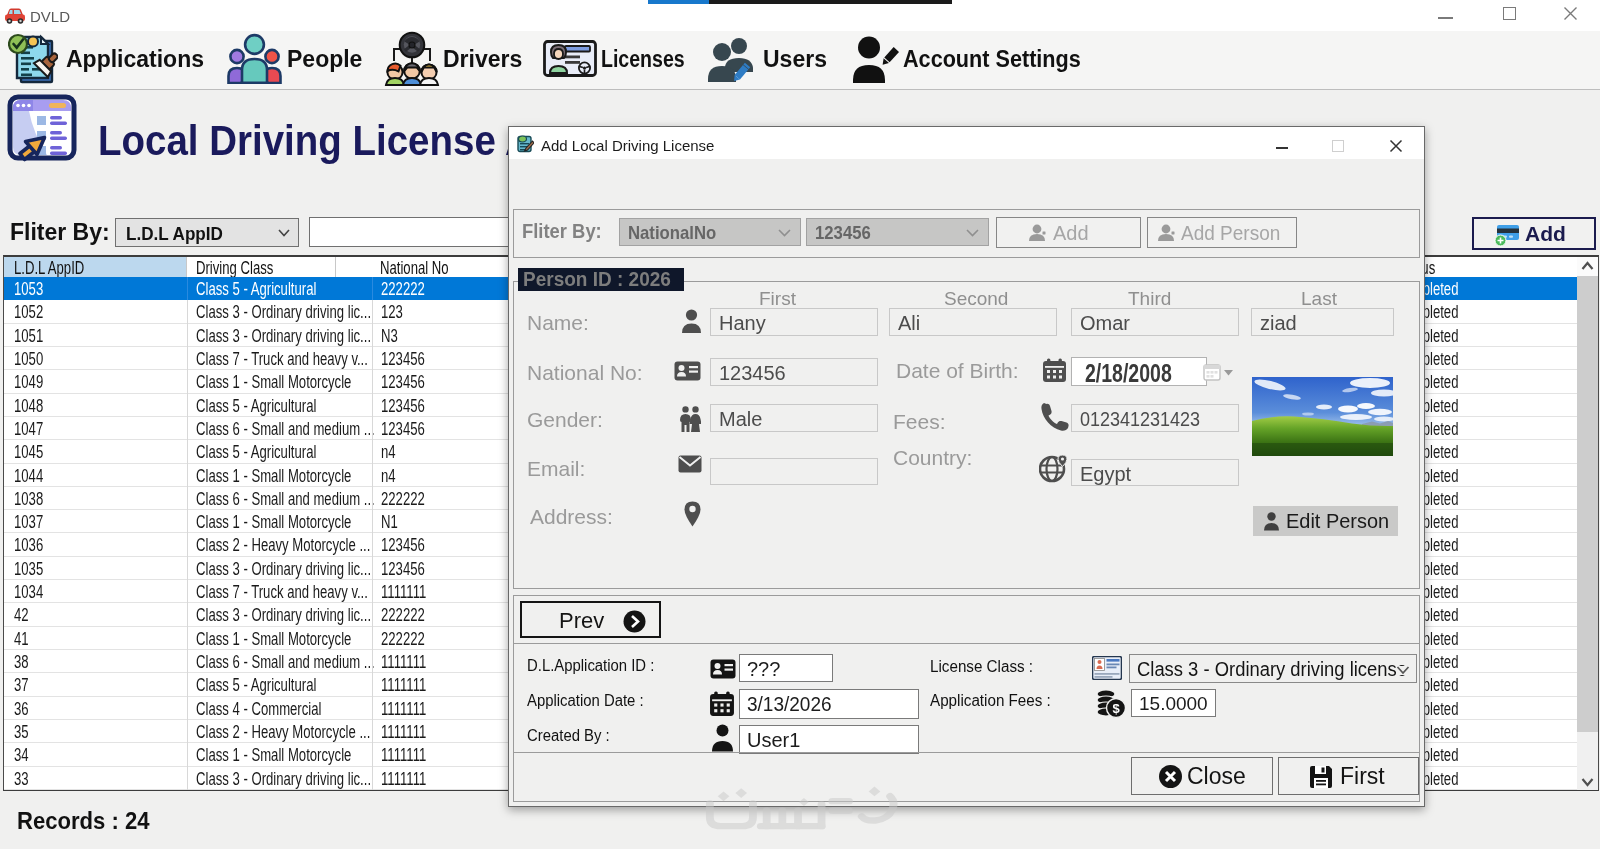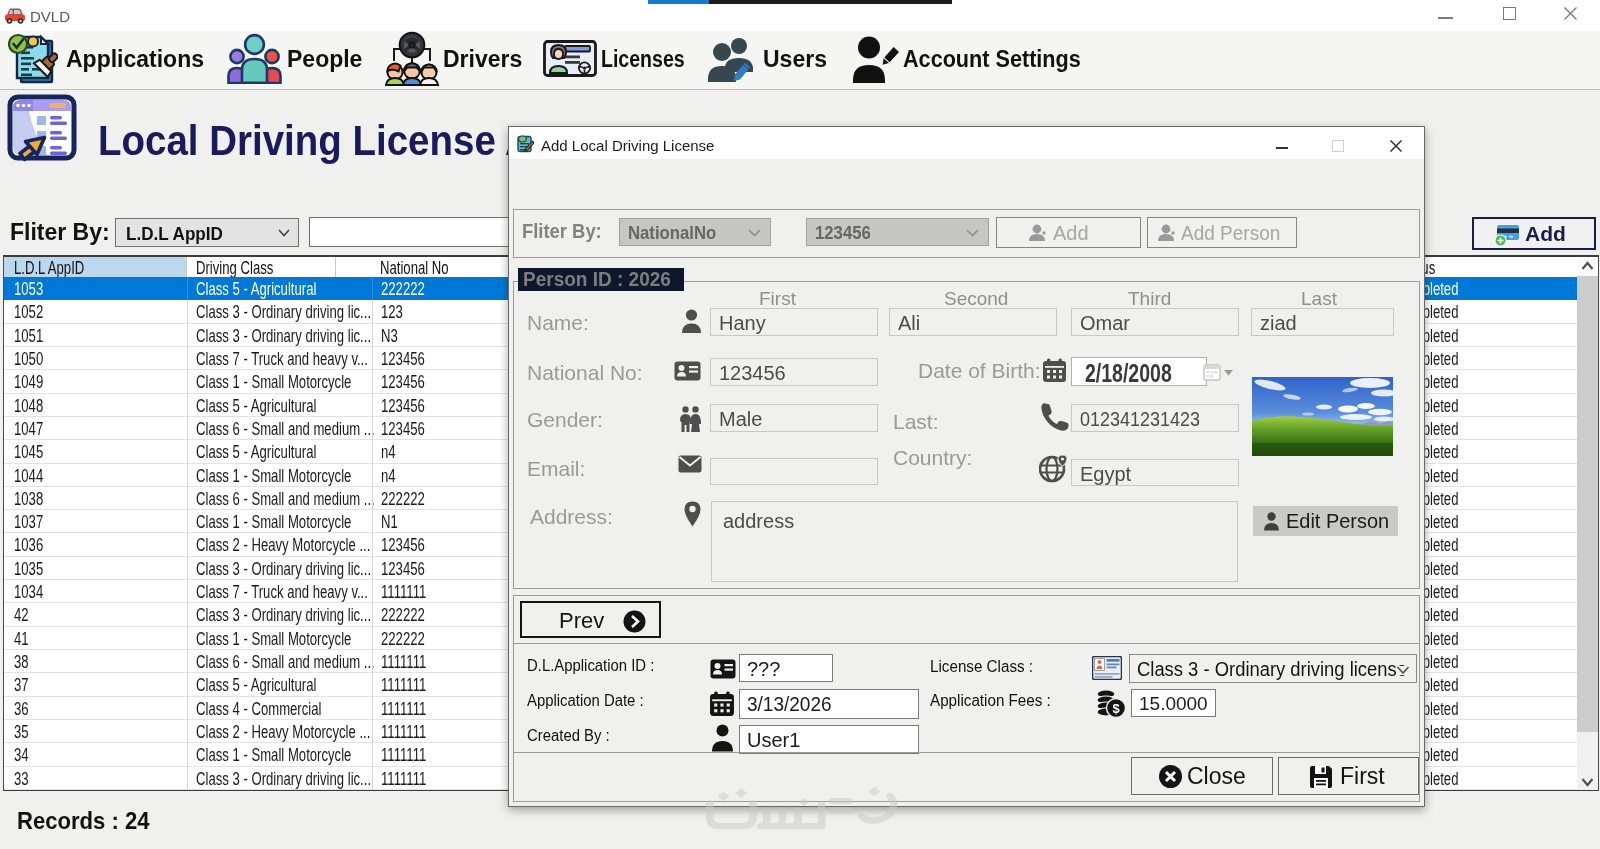--- a/index.html
+++ b/index.html
@@ -405,21 +405,21 @@
 <div class="abs" style="left:541px;top:137px;font-size:15px;color:#1c1c1c">Add Local Driving License</div>
 <div class="abs" style="left:1276px;top:147px;width:12px;height:2px;background:#333"></div>
 <div class="abs" style="left:1332px;top:140px;width:12px;height:12px;border:1.5px solid #cfcfcf"></div>
 <svg class="abs" style="left:1389px;top:139px" width="14" height="14" viewBox="0 0 14 14">
       <path d="M1.5 1.5 L12.5 12.5 M12.5 1.5 L1.5 12.5" stroke="#333" stroke-width="1.5"></path>
     </svg>
 
 
 <div class="gb" style="left:513px;top:209px;width:907px;height:49px"></div>
 <div class="abs" style="left:522px;top:220px;font-size:20px;font-weight:bold;color:#828282;transform:scaleX(0.92);transform-origin:0 0">Fliter By:</div>
-<div class="abs" style="left:619px;top:218px;width:152px;height:28px;background:#c6c6c5;border:1px solid #a2a2a2">
+<div class="abs" style="left:619px;top:218px;width:182px;height:28px;background:#c6c6c5;border:1px solid #a2a2a2">
   <span class="sx" style="position:absolute;left:8px;top:3px;font-size:19px;font-weight:bold;color:#666;transform:scaleX(0.88)">NationalNo</span>
   <svg style="position:absolute;right:9px;top:10px" width="13" height="8" viewBox="0 0 13 8">
         <path d="M1 1 L6.5 6.5 L12 1" fill="none" stroke="#8f8f8f" stroke-width="1.6"></path>
       </svg>
 </div>
 <div class="abs" style="left:806px;top:218px;width:183px;height:28px;background:#c6c6c5;border:1px solid #a2a2a2">
   <span class="sx" style="position:absolute;left:8px;top:3px;font-size:19px;font-weight:bold;color:#666;transform:scaleX(0.88)">123456</span>
   <svg style="position:absolute;right:9px;top:10px" width="13" height="8" viewBox="0 0 13 8">
         <path d="M1 1 L6.5 6.5 L12 1" fill="none" stroke="#8f8f8f" stroke-width="1.6"></path>
       </svg>
@@ -466,21 +466,21 @@
 
 <div class="glab" style="left:527px;top:361px">National No:</div>
 <svg class="abs" style="left:674px;top:361px" width="27" height="20" viewBox="0 0 27 20">
       <rect x="0.5" y="0.5" width="26" height="19" rx="3" fill="#4e4e4e"></rect>
       <circle cx="7.5" cy="7" r="3" fill="#f0f0ef"></circle>
       <path d="M3 15.5 q0-4.5 4.5-4.5 q4.5 0 4.5 4.5z" fill="#f0f0ef"></path>
       <rect x="15" y="5" width="9" height="2.2" fill="#f0f0ef"></rect>
       <rect x="15" y="9.5" width="9" height="2.2" fill="#f0f0ef"></rect>
     </svg>
 <div class="gfield" style="left:710px;top:358px;width:168px;height:28px">123456</div>
-<div class="glab" style="left:918px;top:359px">Date of Birth:</div>
+<div class="glab" style="left:896px;top:359px">Date of Birth:</div>
 <svg class="abs" style="left:1042px;top:358px" width="25" height="25" viewBox="0 0 25 25">
       <rect x="1" y="3" width="23" height="21" rx="3" fill="#4e4e4e"></rect>
       <rect x="5" y="0.5" width="3.4" height="6" rx="1.5" fill="#4e4e4e"></rect>
       <rect x="16.5" y="0.5" width="3.4" height="6" rx="1.5" fill="#4e4e4e"></rect>
       <rect x="3" y="8" width="19" height="1.8" fill="#f0f0ef"></rect>
       <g fill="#f0f0ef">
         <rect x="5" y="12" width="3" height="3"></rect>
         <rect x="11" y="12" width="3" height="3"></rect>
         <rect x="17" y="12" width="3" height="3"></rect>
         <rect x="5" y="17.5" width="3" height="3"></rect>
@@ -509,21 +509,21 @@
 <div class="glab" style="left:527px;top:408px">Gender:</div>
 <svg class="abs" style="left:680px;top:406px" width="21" height="26" viewBox="0 0 21 26">
       <g fill="#4e4e4e">
         <circle cx="5.5" cy="3.4" r="3.2"></circle>
         <path d="M1.5 26 v-10 q-1.5 0 -1.5-2 q0-6 5.5-6 q5.5 0 5.5 6 q0 2 -1.5 2 v10 h-3 v-7 h-2 v7z"></path>
         <circle cx="15.5" cy="3.4" r="3.2"></circle>
         <path d="M15.5 8 q4 0 5 5 l1 5 h-2.5 l1 8 h-9 l1-8 h-2.5 l1-5 q1-5 5-5z"></path>
       </g>
     </svg>
 <div class="gfield" style="left:710px;top:404px;width:168px;height:28px">Male</div>
-<div class="glab" style="left:893px;top:410px">Last:</div>
+<div class="glab" style="left:893px;top:410px">Fees:</div>
 <svg class="abs" style="left:1041px;top:402px" width="28" height="31" viewBox="0 0 28 31">
       <path d="M3 1 C1 2 0 4 0.5 7 C2 17 10 26 20 28.5 C23 29.2 26 28 27 26 L27.5 24 C28 22.5 27 21 25.5 20.5 L20.5 19 C19 18.6 17.5 19.2 16.8 20.5 L16 22 C13 21 8.5 16.5 7.5 13.5 L9 12.7 C10.3 12 10.9 10.5 10.5 9 L9 4 C8.5 2.5 7 1.5 5.5 2z" fill="#4e4e4e"></path>
     </svg>
 <div class="gfield" style="left:1071px;top:404px;width:168px;height:28px"><span class="sx" style="transform:scaleX(0.9)">012341231423</span></div>
 
 <div class="glab" style="left:527px;top:457px">Email:</div>
 <svg class="abs" style="left:678px;top:455px" width="24" height="18" viewBox="0 0 24 18">
       <rect x="0.5" y="0.5" width="23" height="17" rx="2" fill="#4e4e4e"></rect>
       <path d="M1.5 2 L12 10.5 L22.5 2" fill="none" stroke="#f0f0ef" stroke-width="2"></path>
     </svg>
@@ -536,23 +536,20 @@
       <path d="M23.5 1 q4.5 0 4.5 4.2 q0 3-4.5 7.3 q-4.5-4.3-4.5-7.3 q0-4.2 4.5-4.2z" fill="#4e4e4e" stroke="#f0f0ef" stroke-width="1"></path>
       <circle cx="23.5" cy="5" r="1.6" fill="#f0f0ef"></circle>
     </svg>
 <div class="gfield" style="left:1071px;top:459px;width:168px;height:27px">Egypt</div>
 
 <div class="glab" style="left:530px;top:505px">Address:</div>
 <svg class="abs" style="left:684px;top:501px" width="17" height="26" viewBox="0 0 17 26">
       <path d="M8.5 0.5 q8 0 8 8 q0 5.5-8 17 q-8-11.5-8-17 q0-8 8-8z" fill="#4e4e4e"></path>
       <circle cx="8.5" cy="8" r="3.2" fill="#f0f0ef"></circle>
     </svg>
-<div class="abs" style="left:711px;top:501px;width:527px;height:81px;background:#f0f0ef;border:1px solid #c8c8c8">
-      <span style="position:absolute;left:11px;top:8px;font-size:20px;color:#4c4c4c">address</span>
-    </div>
 
 <svg class="abs" style="left:1252px;top:377px" width="141" height="79" viewBox="0 0 141 79">
  <defs>
   <linearGradient id="sky" x1="0" y1="0" x2="0" y2="1">
           <stop offset="0" stop-color="#2f63cc"></stop>
           <stop offset="0.45" stop-color="#5b8eda"></stop>
           <stop offset="0.62" stop-color="#9ec0ea"></stop>
         </linearGradient>
   <linearGradient id="hill" x1="0" y1="0" x2="0" y2="1">
           <stop offset="0" stop-color="#a2cc46"></stop>

